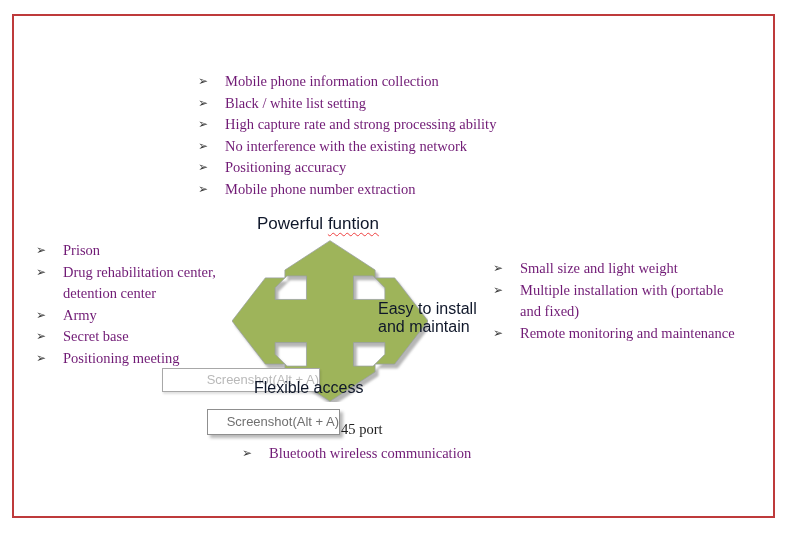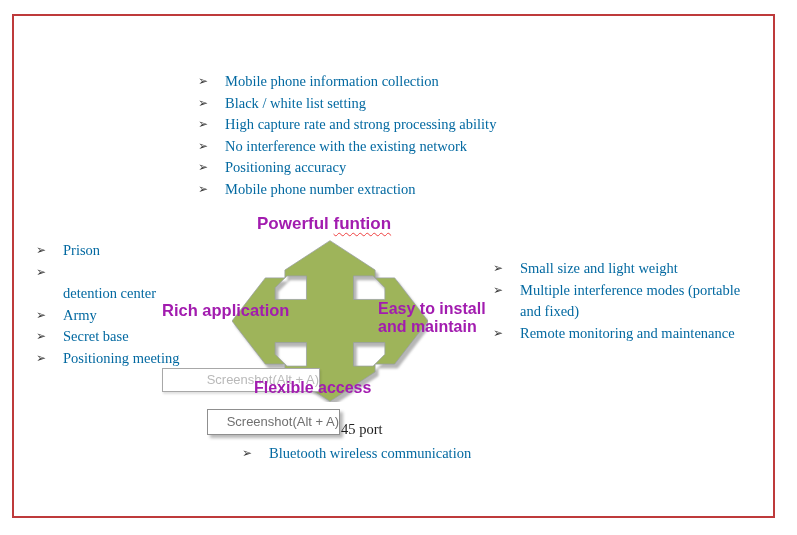--- a/index.html
+++ b/index.html
@@ -11,25 +11,25 @@
     position:absolute;left:12px;top:14px;width:759px;height:500px;
     border:2px solid #BE3A3B;background:transparent;
   }
   
   .blist{position:absolute;z-index:15;}
   .row{display:flex;align-items:flex-start;height:21.5px;white-space:nowrap;}
   .bullet{
     width:27px;flex:0 0 27px;font-family:"DejaVu Sans",sans-serif;
     font-size:12px;line-height:20px;color:#3a3a3a;
   }
-  .txt{font-size:14.5px;line-height:20px;color:#0369a1;}
+  .txt{font-size:14.5px;line-height:20px;color:#701a75;}
   
   .redlabel{
-    position:absolute;z-index:30;color:#a21caf;font-family:"Liberation Sans",sans-serif;
-    font-weight:bold;white-space:nowrap;
+    position:absolute;z-index:30;color:#0f172a;font-family:"Liberation Sans",sans-serif;
+    font-weight:normal;white-space:nowrap;
   }
   .wavy{
     text-decoration-line:underline;text-decoration-style:wavy;
     text-decoration-color:#ef4040;text-decoration-thickness:1px;text-underline-offset:3px;
   }
   
   .quad-arrow{position:absolute;left:232px;top:240px;width:196px;height:162px;z-index:10;}
   .quad-arrow svg{display:block;width:100%;height:100%;}
   .arrow-path{
     fill:#9EB45A;fill-rule:evenodd;stroke:#9aa0a0;stroke-width:0.8;
@@ -86,20 +86,21 @@
     </div>
   </div>
 
   <div class="blist" style="left:36px;top:240px;">
     <div class="row">
       <span class="bullet">➢</span>
       <span class="txt">Prison</span>
     </div>
     <div class="row">
       <span class="bullet">➢</span>
+      <span class="txt">Drug rehabilitation center,</span>
     </div>
     <div class="row">
       <span class="bullet"></span>
       <span class="txt">detention center</span>
     </div>
     <div class="row">
       <span class="bullet">➢</span>
       <span class="txt">Army</span>
     </div>
     <div class="row">
@@ -112,21 +113,21 @@
     </div>
   </div>
 
   <div class="blist" style="left:493px;top:258px;">
     <div class="row">
       <span class="bullet">➢</span>
       <span class="txt">Small size and light weight</span>
     </div>
     <div class="row">
       <span class="bullet">➢</span>
-      <span class="txt">Multiple interference modes (portable</span>
+      <span class="txt">Multiple installation with (portable</span>
     </div>
     <div class="row">
       <span class="bullet"></span>
       <span class="txt">and fixed)</span>
     </div>
     <div class="row">
       <span class="bullet">➢</span>
       <span class="txt">Remote monitoring and maintenance</span>
     </div>
   </div>
@@ -139,21 +140,20 @@
         M124,36 L144,36 L156,48 L156,60 L124,60 Z
         M76,36 L56,36 L44,48 L44,60 L76,60 Z
         M124,128 L144,128 L156,116 L156,104 L124,104 Z
         M76,128 L56,128 L44,116 L44,104 L76,104 Z"></path>
     </svg>
   </div>
 
   <div class="redlabel" style="left:257px;top:214px;font-size:17px;">
     <span>Powerful </span><span class="wavy">funtion</span>
   </div>
-  <div class="redlabel" style="left:162px;top:301px;font-size:16.5px;">Rich application</div>
   <div class="redlabel" style="left:378px;top:300px;font-size:16px;line-height:17.5px;">
     <div>Easy to install</div>
     <div>and maintain</div>
   </div>
   <div class="redlabel" style="left:254px;top:379px;font-size:16px;">Flexible access</div>
 
   <div class="frag" style="left:341px;top:419px;">45 port</div>
   <div class="bt-row">
     <div class="row">
       <span class="bullet">➢</span>

